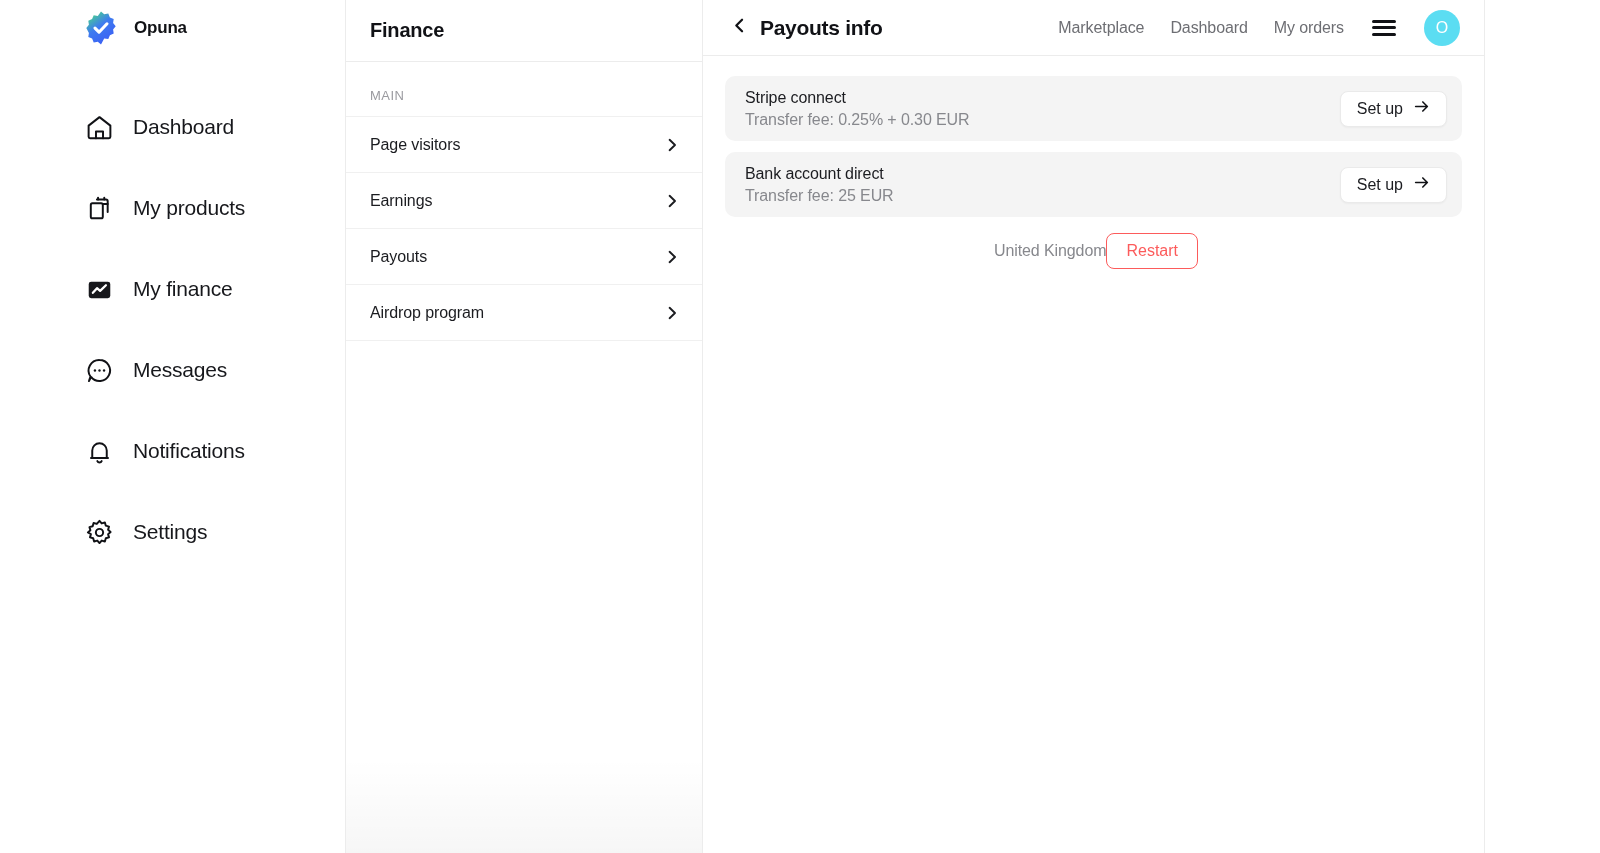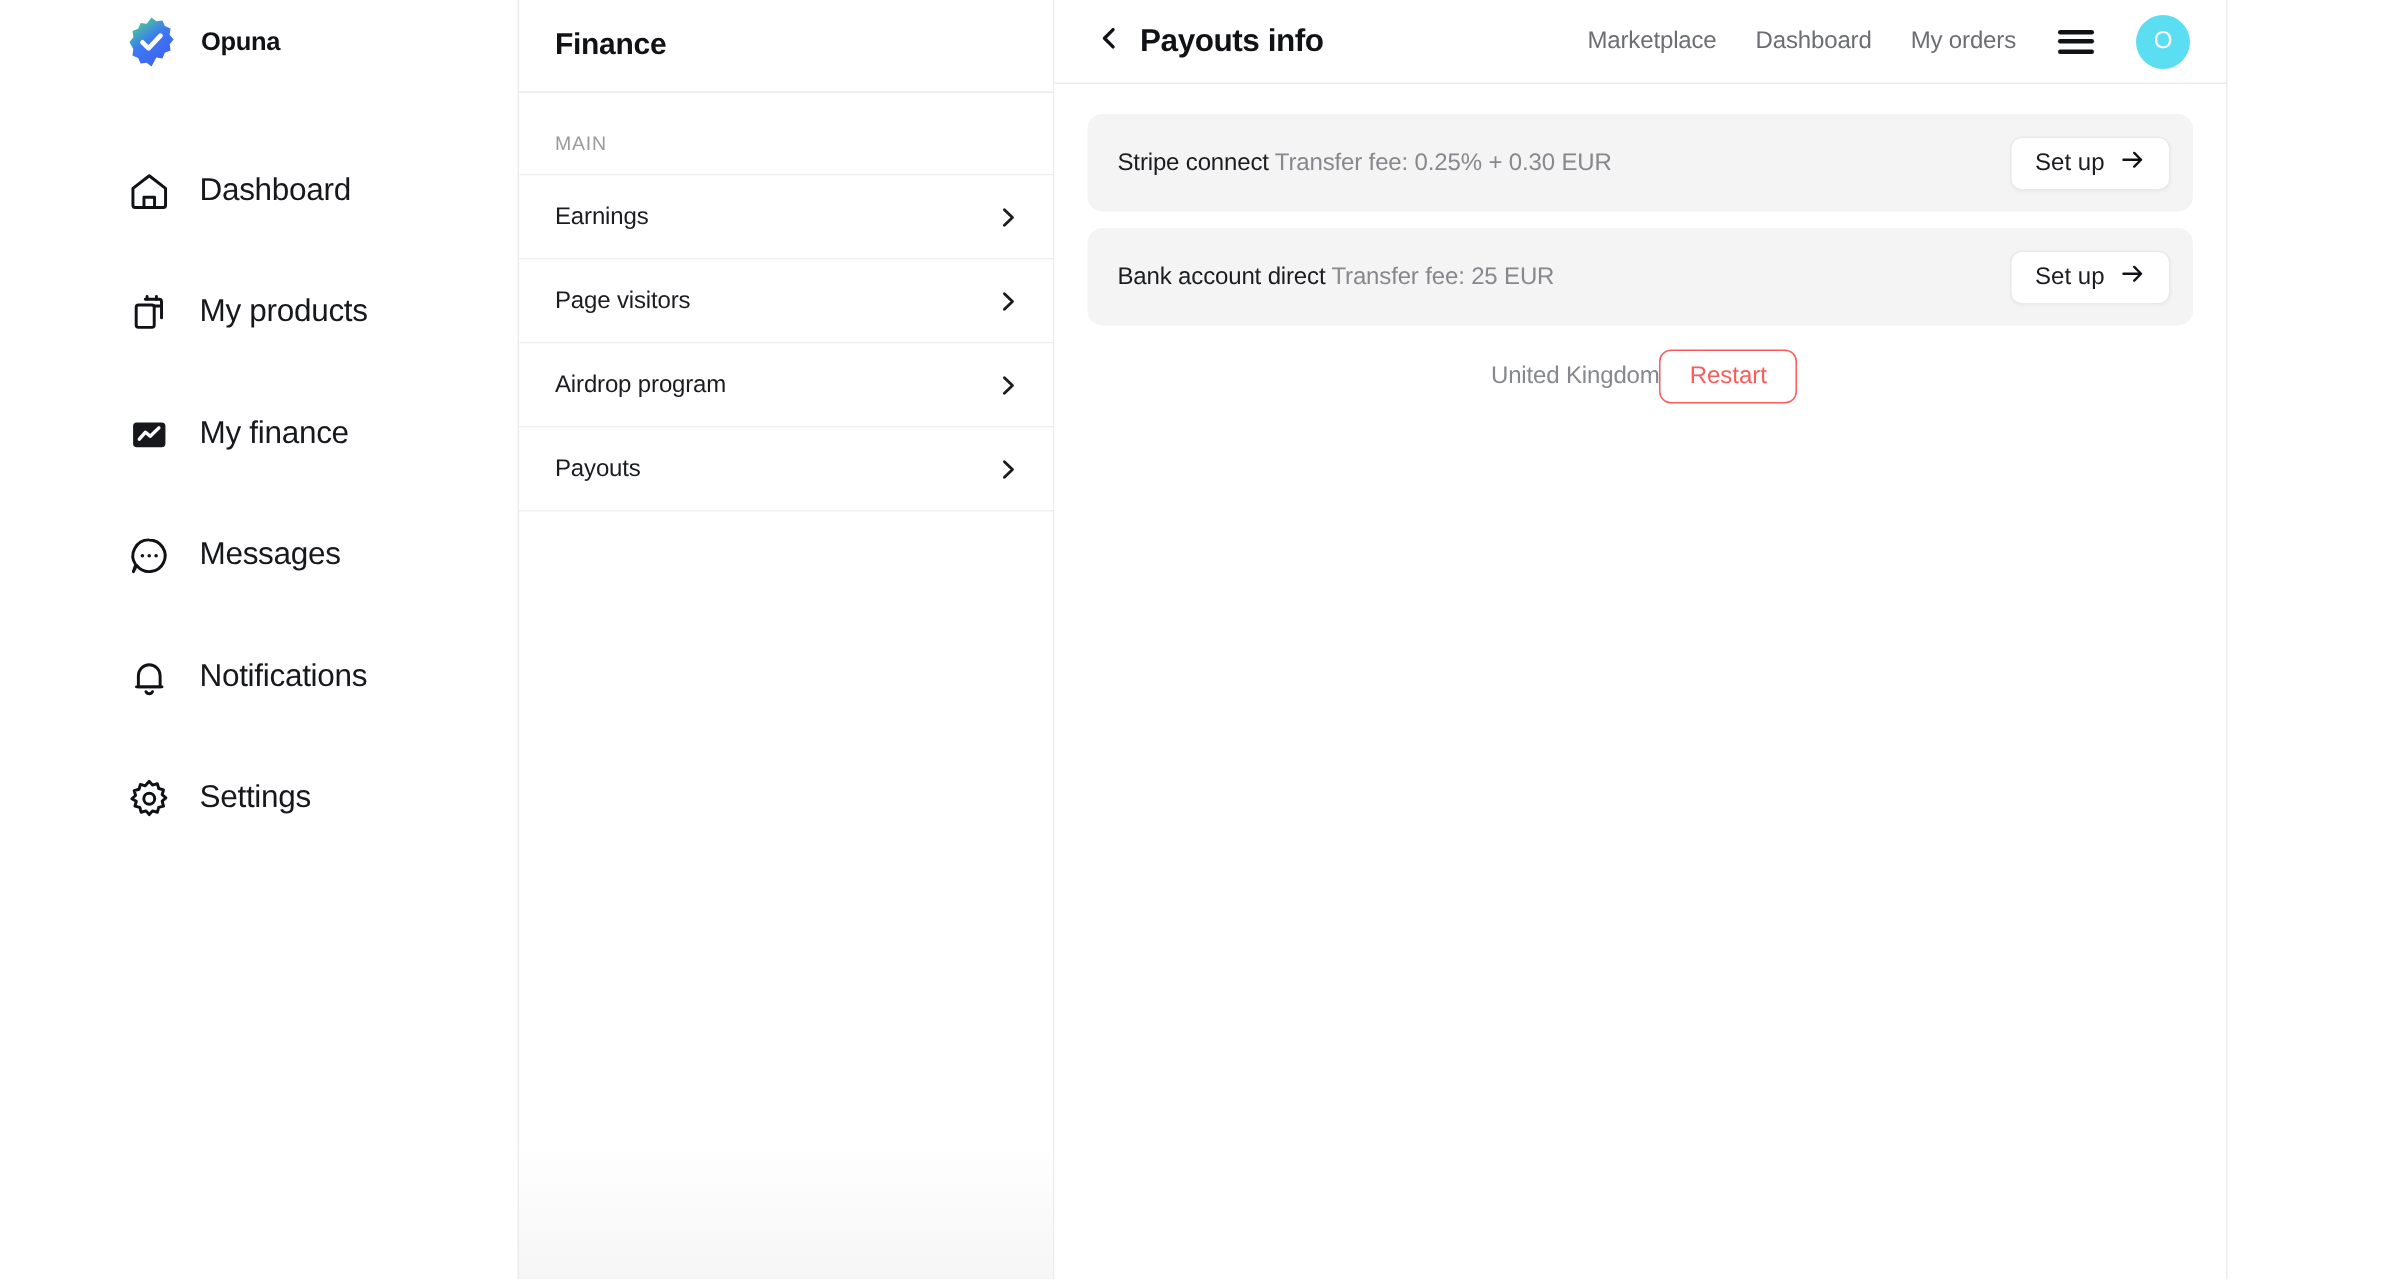--- a/index.html
+++ b/index.html
@@ -89,21 +89,21 @@
     color: #fff; font-size: 16px; font-weight: 500; cursor: pointer; margin-left: 2px;
   }
   .main-vborder { position: absolute; left: 781px; top: 0; bottom: 0; width: 1px; background: #ececec; }
 
   .main-body { padding: 20px 22px 0 22px; width: 781px; }
   .card {
     background: #f4f4f4; border-radius: 10px;
     height: 65px; display: flex; align-items: center; justify-content: space-between;
     padding: 0 15px 0 20px; margin-bottom: 11px;
   }
-  .card-texts { display: flex; flex-direction: row; gap: 4px; }
+  .card-texts { display: flex; flex-direction: column; gap: 4px; }
   .card-title { font-size: 16px; color: #1b1c20; letter-spacing: -0.1px; }
   .card-sub { font-size: 16px; color: #87888d; letter-spacing: -0.1px; }
   .setup-btn {
     background: #ffffff; border: 1px solid #eaeaea; border-radius: 8px;
     height: 36px; padding: 0 16px;
     display: flex; align-items: center; gap: 10px;
     font-size: 16px; color: #1b1c20; cursor: pointer;
     box-shadow: 0 1px 2px rgba(0,0,0,0.04);
   }
   .footrow {
@@ -211,49 +211,49 @@
   </aside>
 
   <section class="midpanel">
     <div class="mid-head">
       <span class="mid-title">Finance</span>
     </div>
 
     <div class="section-label">MAIN</div>
 
     <div class="mid-row">
+      <span class="mid-row-label">Page visitors</span>
+      <span class="chev">
+        <svg viewBox="0 0 16 16" width="16" height="16" fill="none" stroke="#1b1c20" stroke-width="1.9" stroke-linecap="round" stroke-linejoin="round">
+            <path d="M5.6 2.8L11 8l-5.4 5.2"></path>
+          </svg>
+      </span>
+    </div>
+
+    <div class="mid-row">
       <span class="mid-row-label">Earnings</span>
       <span class="chev">
         <svg viewBox="0 0 16 16" width="16" height="16" fill="none" stroke="#1b1c20" stroke-width="1.9" stroke-linecap="round" stroke-linejoin="round">
             <path d="M5.6 2.8L11 8l-5.4 5.2"></path>
           </svg>
       </span>
     </div>
 
+
     <div class="mid-row">
-      <span class="mid-row-label">Page visitors</span>
+      <span class="mid-row-label">Payouts</span>
       <span class="chev">
         <svg viewBox="0 0 16 16" width="16" height="16" fill="none" stroke="#1b1c20" stroke-width="1.9" stroke-linecap="round" stroke-linejoin="round">
             <path d="M5.6 2.8L11 8l-5.4 5.2"></path>
           </svg>
       </span>
     </div>
 
-
     <div class="mid-row">
       <span class="mid-row-label">Airdrop program</span>
-      <span class="chev">
-        <svg viewBox="0 0 16 16" width="16" height="16" fill="none" stroke="#1b1c20" stroke-width="1.9" stroke-linecap="round" stroke-linejoin="round">
-            <path d="M5.6 2.8L11 8l-5.4 5.2"></path>
-          </svg>
-      </span>
-    </div>
-
-    <div class="mid-row">
-      <span class="mid-row-label">Payouts</span>
       <span class="chev">
         <svg viewBox="0 0 16 16" width="16" height="16" fill="none" stroke="#1b1c20" stroke-width="1.9" stroke-linecap="round" stroke-linejoin="round">
             <path d="M5.6 2.8L11 8l-5.4 5.2"></path>
           </svg>
       </span>
     </div>
 
     <div class="mid-bottom-fade"></div>
   </section>
 

